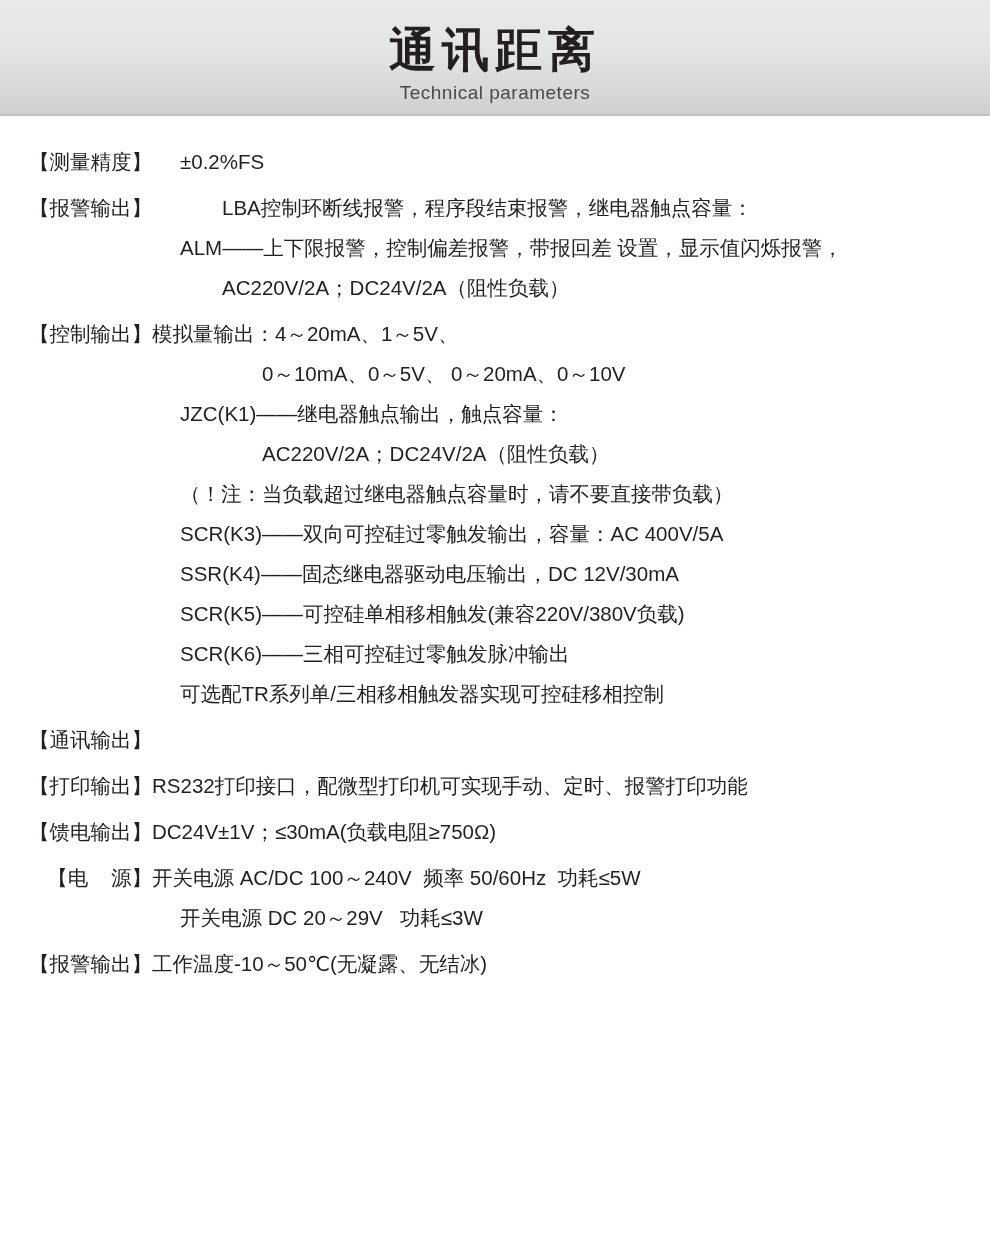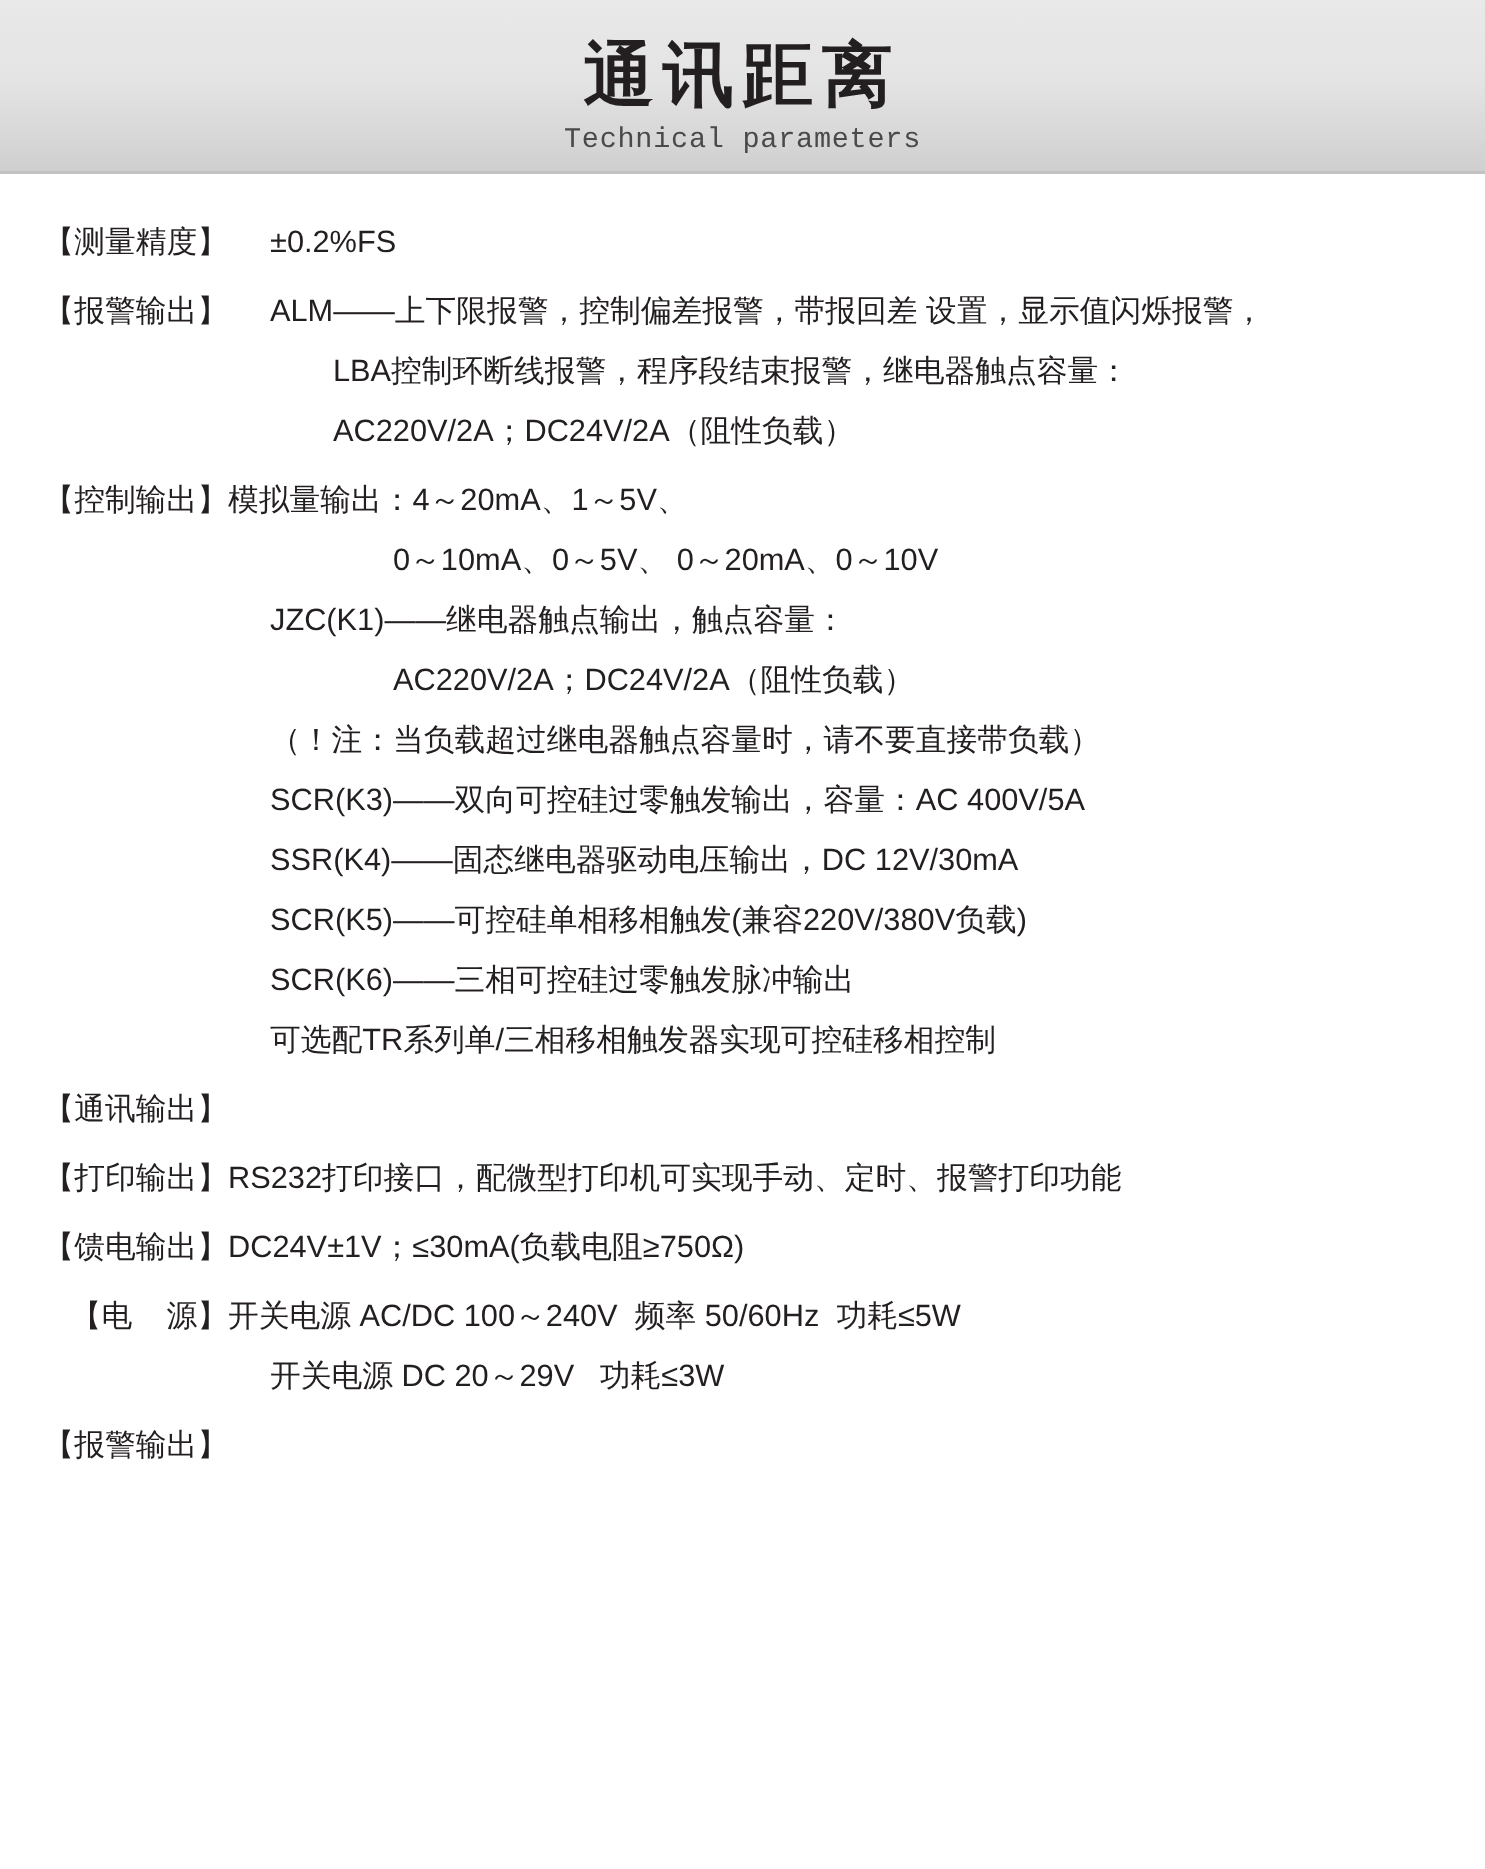--- a/index.html
+++ b/index.html
@@ -35,21 +35,21 @@
     letter-spacing: 6px;
     color: #231f20;
     line-height: 1;
     padding-top: 26px;
   }
   .banner-sub {
     font-size: 19px;
     color: #4a4a4a;
     letter-spacing: 0.5px;
     margin-top: 9px;
-    font-family: Liberation Mono, monospace;
+    font-family: Liberation Sans, sans-serif;
   }
   
   .spec-body {
     padding: 26px 0 0 0;
   }
   .spec-row {
     display: flex;
     align-items: flex-start;
     margin-bottom: 6px;
   }
@@ -92,22 +92,22 @@
   <div class="spec-body">
       <div class="spec-row">
         <div class="spec-label">【测量精度】</div>
         <div class="spec-value">
           <span class="line indent-1">±0.2%FS</span>
         </div>
       </div>
       <div class="spec-row">
         <div class="spec-label">【报警输出】</div>
         <div class="spec-value">
+          <span class="line indent-2">LBA控制环断线报警，程序段结束报警，继电器触点容量：</span>
           <span class="line indent-1">ALM——上下限报警，控制偏差报警，带报回差 设置，显示值闪烁报警，</span>
-          <span class="line indent-2">LBA控制环断线报警，程序段结束报警，继电器触点容量：</span>
           <span class="line indent-2">AC220V/2A；DC24V/2A（阻性负载）</span>
         </div>
       </div>
       <div class="spec-row">
         <div class="spec-label">【控制输出】</div>
         <div class="spec-value">
           <span class="line indent-0">模拟量输出：4～20mA、1～5V、</span>
           <span class="line indent-3">0～10mA、0～5V、 0～20mA、0～10V</span>
           <span class="line indent-1">JZC(K1)——继电器触点输出，触点容量：</span>
           <span class="line indent-3">AC220V/2A；DC24V/2A（阻性负载）</span>
@@ -136,16 +136,19 @@
       </div>
       <div class="spec-row">
         <div class="spec-label">【电    源】</div>
         <div class="spec-value">
           <span class="line indent-0">开关电源 AC/DC 100～240V  频率 50/60Hz  功耗≤5W</span>
           <span class="line indent-1">开关电源 DC 20～29V   功耗≤3W</span>
         </div>
       </div>
       <div class="spec-row">
         <div class="spec-label">【报警输出】</div>
+        <div class="spec-value">
+          <span class="line indent-0">工作温度-10～50℃(无凝露、无结冰)</span>
+        </div>
       </div>
     </div>
 
 </div>
 
 </body></html>

